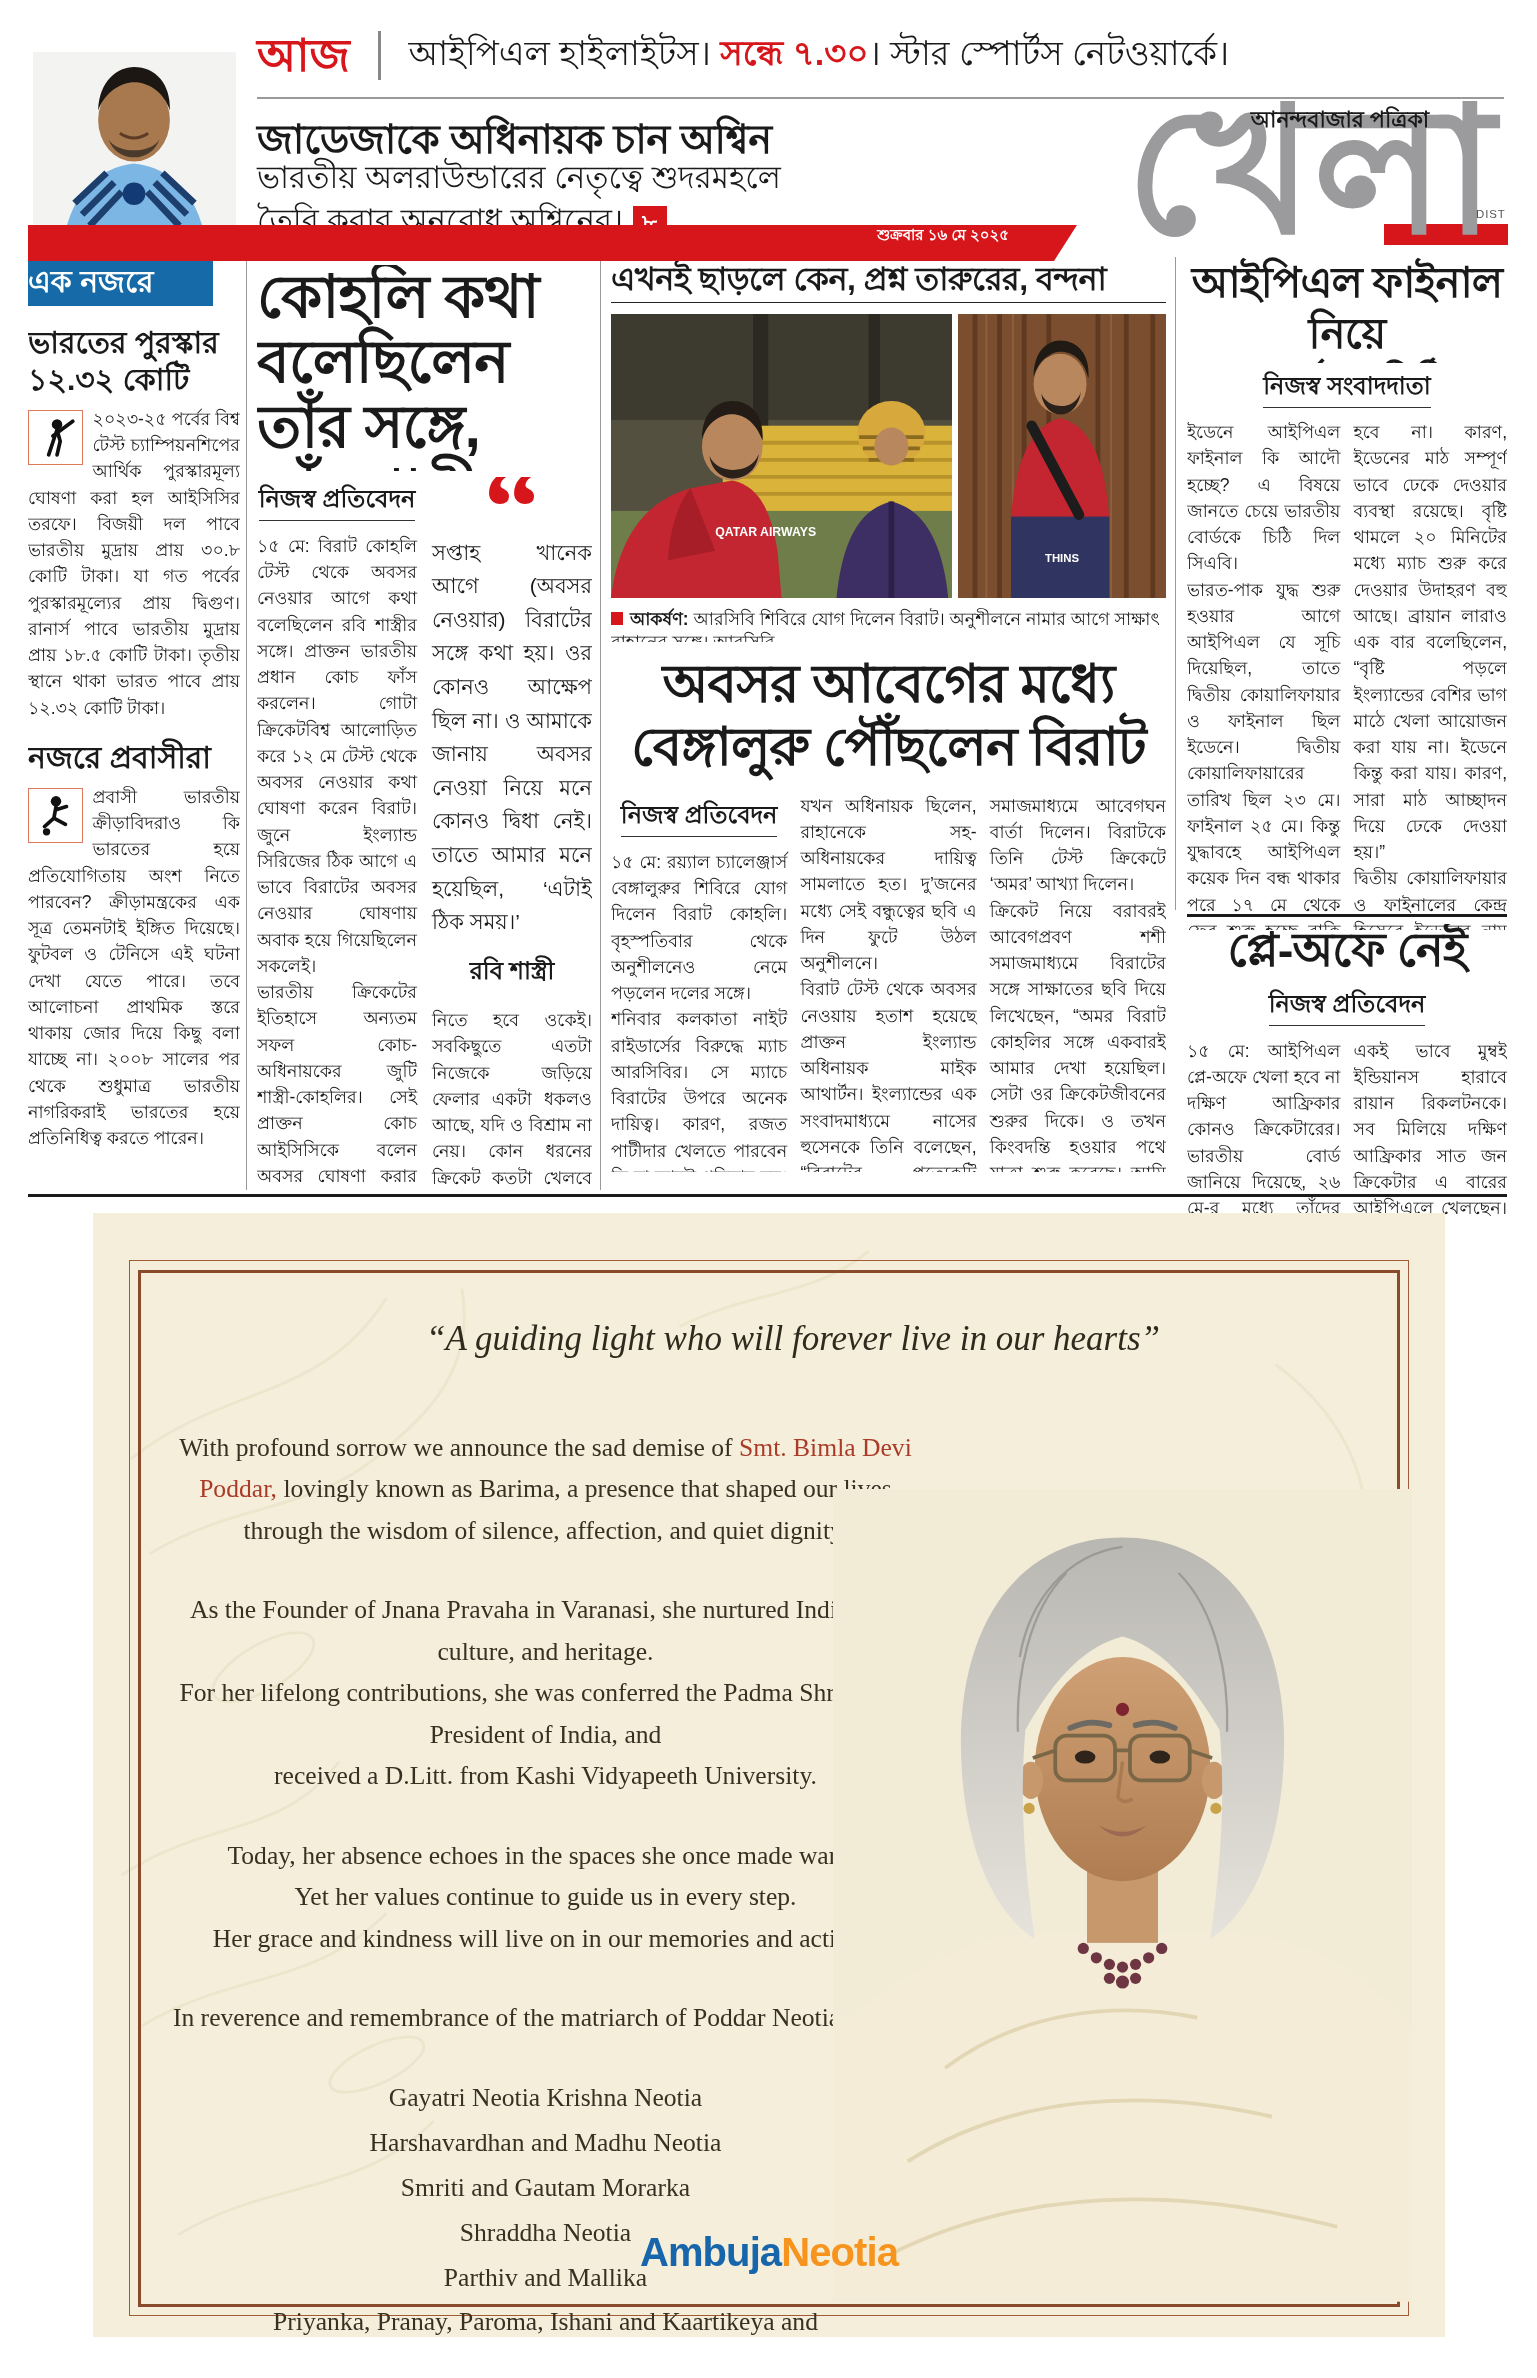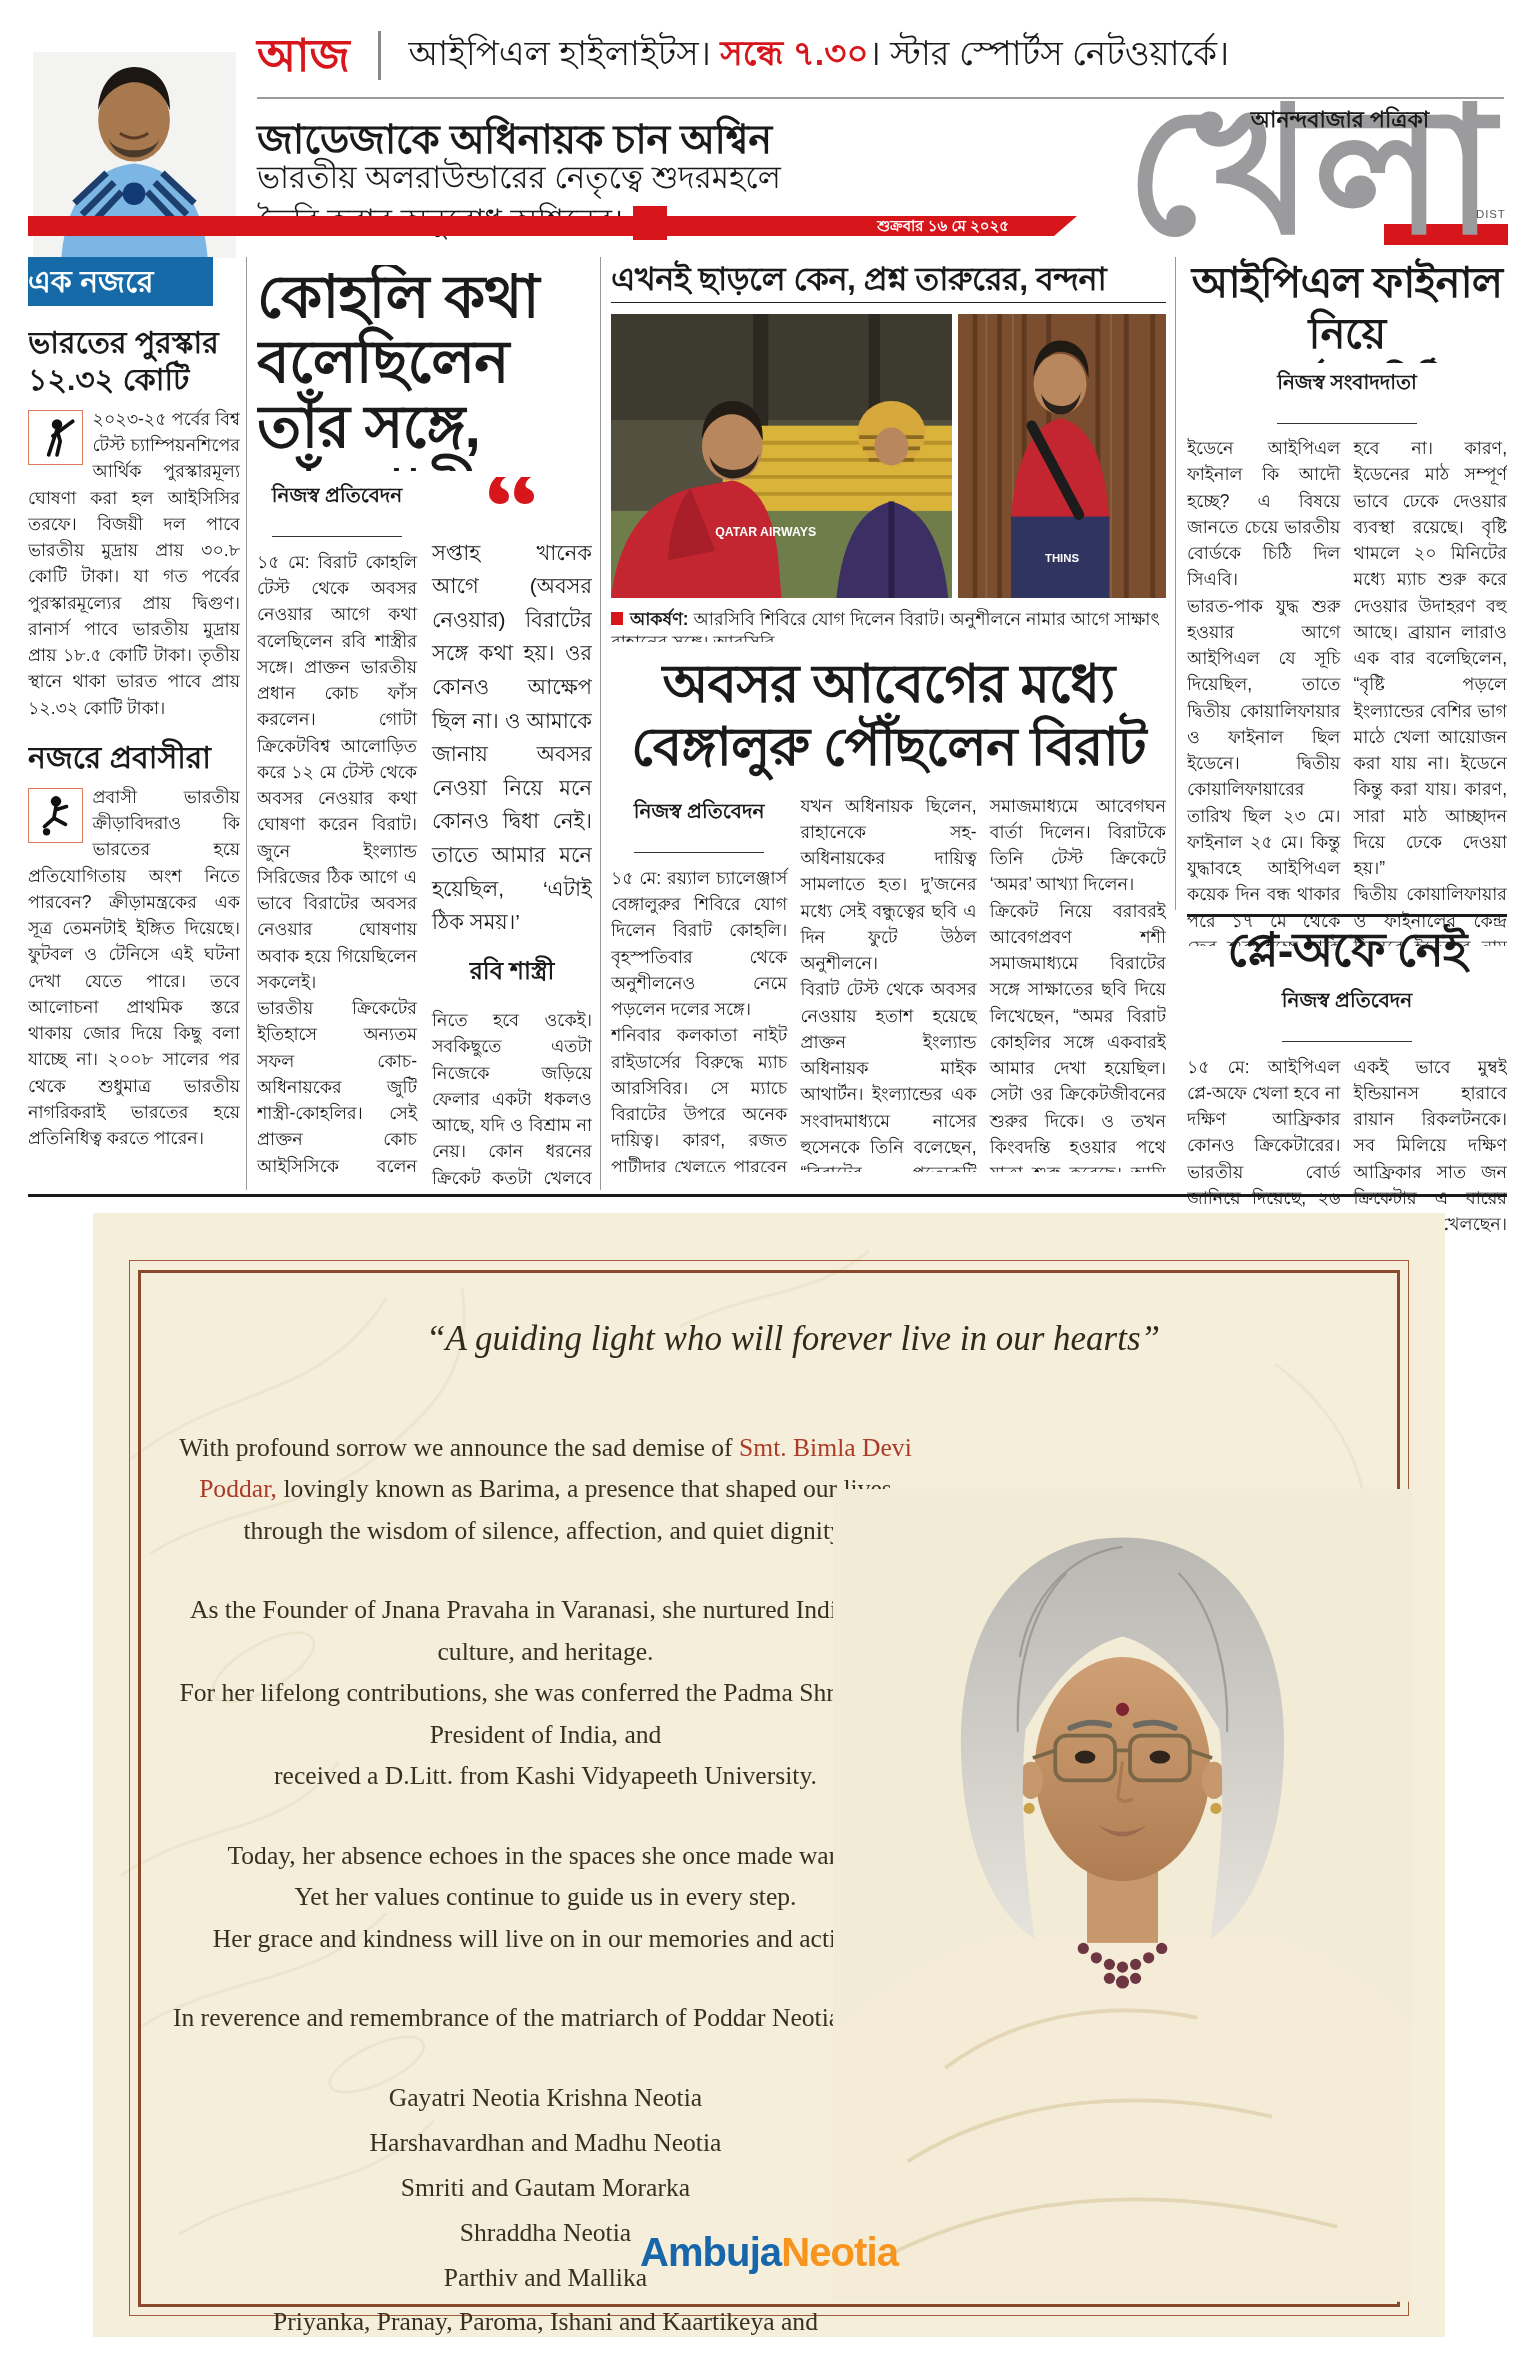--- a/index.html
+++ b/index.html
@@ -14,21 +14,21 @@
   .today-red{color:#d7161c;font-weight:bold;}
   .header-rule{left:257px;top:97px;width:1247px;height:1.9px;background:#9a9a9a;}
   .teaser-headline{left:257px;top:108px;font-size:40px;font-weight:bold;letter-spacing:-0.5px;}
   .teaser-sub{left:257px;top:157px;font-size:31px;line-height:1.38;white-space:pre-line;}
   .page-badge{display:inline-block;background:#d7161c;color:#fff;font-weight:bold;font-size:23px;
               width:34px;height:34px;line-height:34px;text-align:center;vertical-align:middle;margin-left:9.5px;}
   .paper-name{left:1179px;top:102px;font-size:22px;font-weight:bold;width:322px;text-align:center;z-index:3;}
   .masthead-title{left:1107px;top:81px;width:407px;text-align:center;font-size:176px;line-height:1.05;
                   font-weight:bold;color:#9b9b9d;z-index:2;font-family:"Liberation Serif",serif;}
   .dist{left:1476px;top:208px;font-size:11.4px;color:#555;letter-spacing:0.9px;z-index:4;}
-  .date-band{left:28px;top:216px;width:1049px;height:20px;background:#d7161c;z-index:1;
+  .date-band{left:28px;top:225px;width:1049px;height:36px;background:#d7161c;z-index:1;
              clip-path:polygon(0 0,100% 0,calc(100% - 23px) 100%,0 100%);}
   .date-band span{display:block;color:#fff;font-weight:bold;font-size:15px;line-height:20px;
                   text-align:right;padding-right:68px;}
   .masthead-bar{left:1384px;top:224px;width:124px;height:21px;background:#d7161c;z-index:1;}
 
   
   .ashwin-photo{left:33px;top:52px;width:203px;height:206px;z-index:0;}
   .ashwin-photo svg,.np-photo svg{width:100%;height:100%;display:block;}
 
   
@@ -44,21 +44,21 @@
   .sb-icon{float:left;width:53px;height:53px;border:1.9px solid #dd7a5c;background:#fff;
            margin:3.8px 9.5px 1.9px 0;display:flex;align-items:center;justify-content:center;}
   .sb-icon svg{width:42px;height:42px;}
 
   
   .lead{left:257px;top:265px;width:335px;}
   .lead-headline{font-size:59px;font-weight:800;line-height:1.1;letter-spacing:-0.9px;height:206px;
                  overflow:hidden;word-break:break-word;}
   .lead-cols{display:flex;gap:15px;margin-top:5.7px;height:708px;overflow:hidden;}
   .col{flex:1;min-width:0;}
-  .byline{font-weight:bold;font-size:20px;text-align:right;margin:3.8px auto 11.4px;padding-bottom:23px;
+  .byline{font-weight:bold;font-size:24px;text-align:right;margin:3.8px auto 11.4px;padding-bottom:0;
           border-bottom:1.9px solid #333;width:max-content;max-width:100%;}
   .body-text{font-size:17.5px;line-height:1.5;text-align:justify;white-space:pre-line;word-break:break-word;}
   .q-mark{color:#d7161c;font-size:114px;line-height:0.55;text-align:center;height:59px;
           font-family:"Liberation Serif",serif;font-weight:bold;}
   .q-text{font-size:21px;line-height:1.6;text-align:justify;word-break:break-word;}
   .q-attr{font-size:24px;font-weight:bold;text-align:center;margin:13.2px 0 15px;}
 
   
   .photo-story{left:611px;top:254px;width:555px;}
   .ps-kicker{font-size:32px;font-weight:bold;letter-spacing:-0.5px;height:42px;overflow:hidden;

